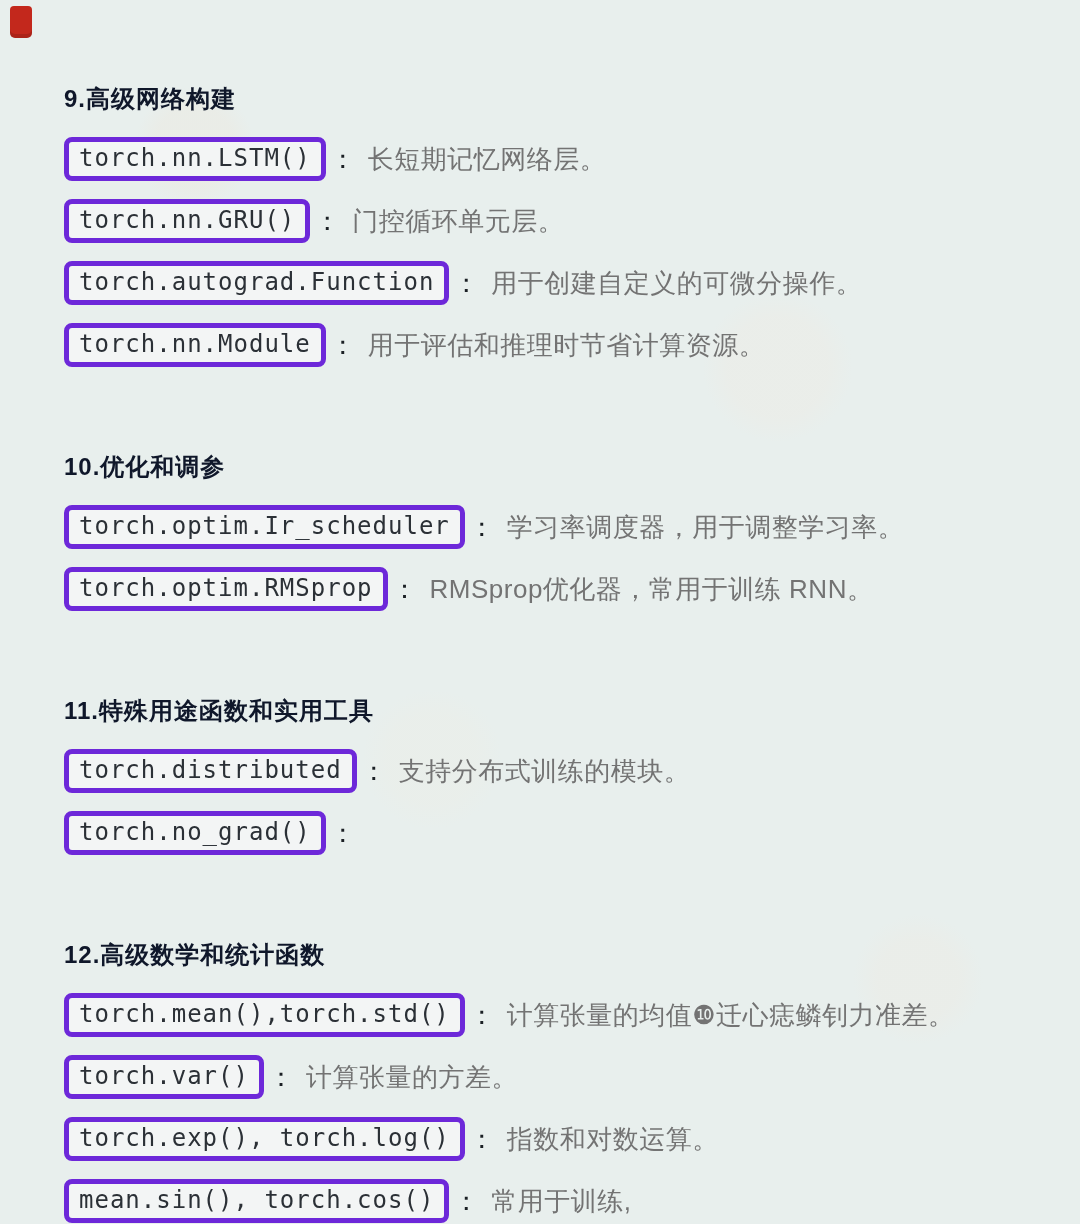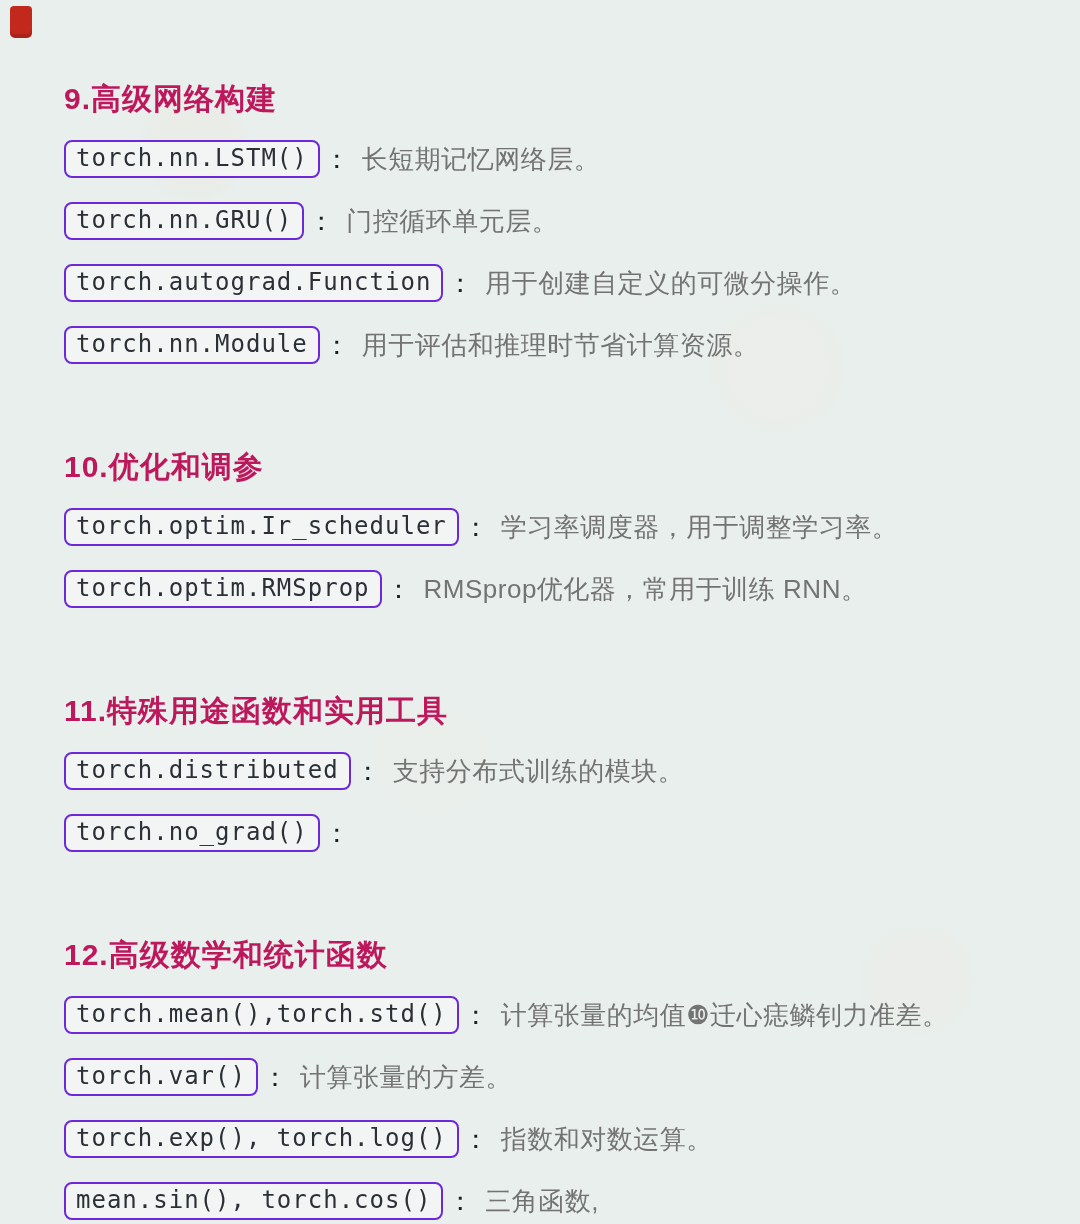--- a/index.html
+++ b/index.html
@@ -35,39 +35,39 @@
 
   .page {
     padding: 82px 40px 0 64px;
   }
 
   .section + .section {
     margin-top: 86px;
   }
 
   .section-title {
-    font-size: 30px;
+    font-size: 24px;
     line-height: 34px;
     font-weight: bold;
-    color: #be185d;
+    color: #0f172a;
     letter-spacing: 1px;
   }
 
   .row {
     margin-top: 24px;
     height: 38px;
     display: flex;
     align-items: center;
     white-space: nowrap;
   }
 
   .chip {
     display: inline-block;
     background: #f3f5f5;
-    border: 2px solid #6d28d9;
+    border: 5px solid #6d28d9;
     border-radius: 8px;
     padding: 1px 10px 3px 10px;
     font-family: "DejaVu Sans Mono", "Liberation Mono", monospace;
     font-size: 24px;
     line-height: 30px;
     letter-spacing: 1px;
     color: #2b3036;
   }
 
   .colon {
@@ -154,17 +154,17 @@
       <span class="desc">计算张量的方差。</span>
     </div>
     <div class="row">
       <span class="chip">torch.exp(), torch.log()</span>
       <span class="colon">：</span>
       <span class="desc">指数和对数运算。</span>
     </div>
     <div class="row">
       <span class="chip">mean.sin(), torch.cos()</span>
       <span class="colon">：</span>
-      <span class="desc">三角函数,</span>
+      <span class="desc">常用于训练,</span>
     </div>
   </div>
 
 </div>
 
 </body></html>

